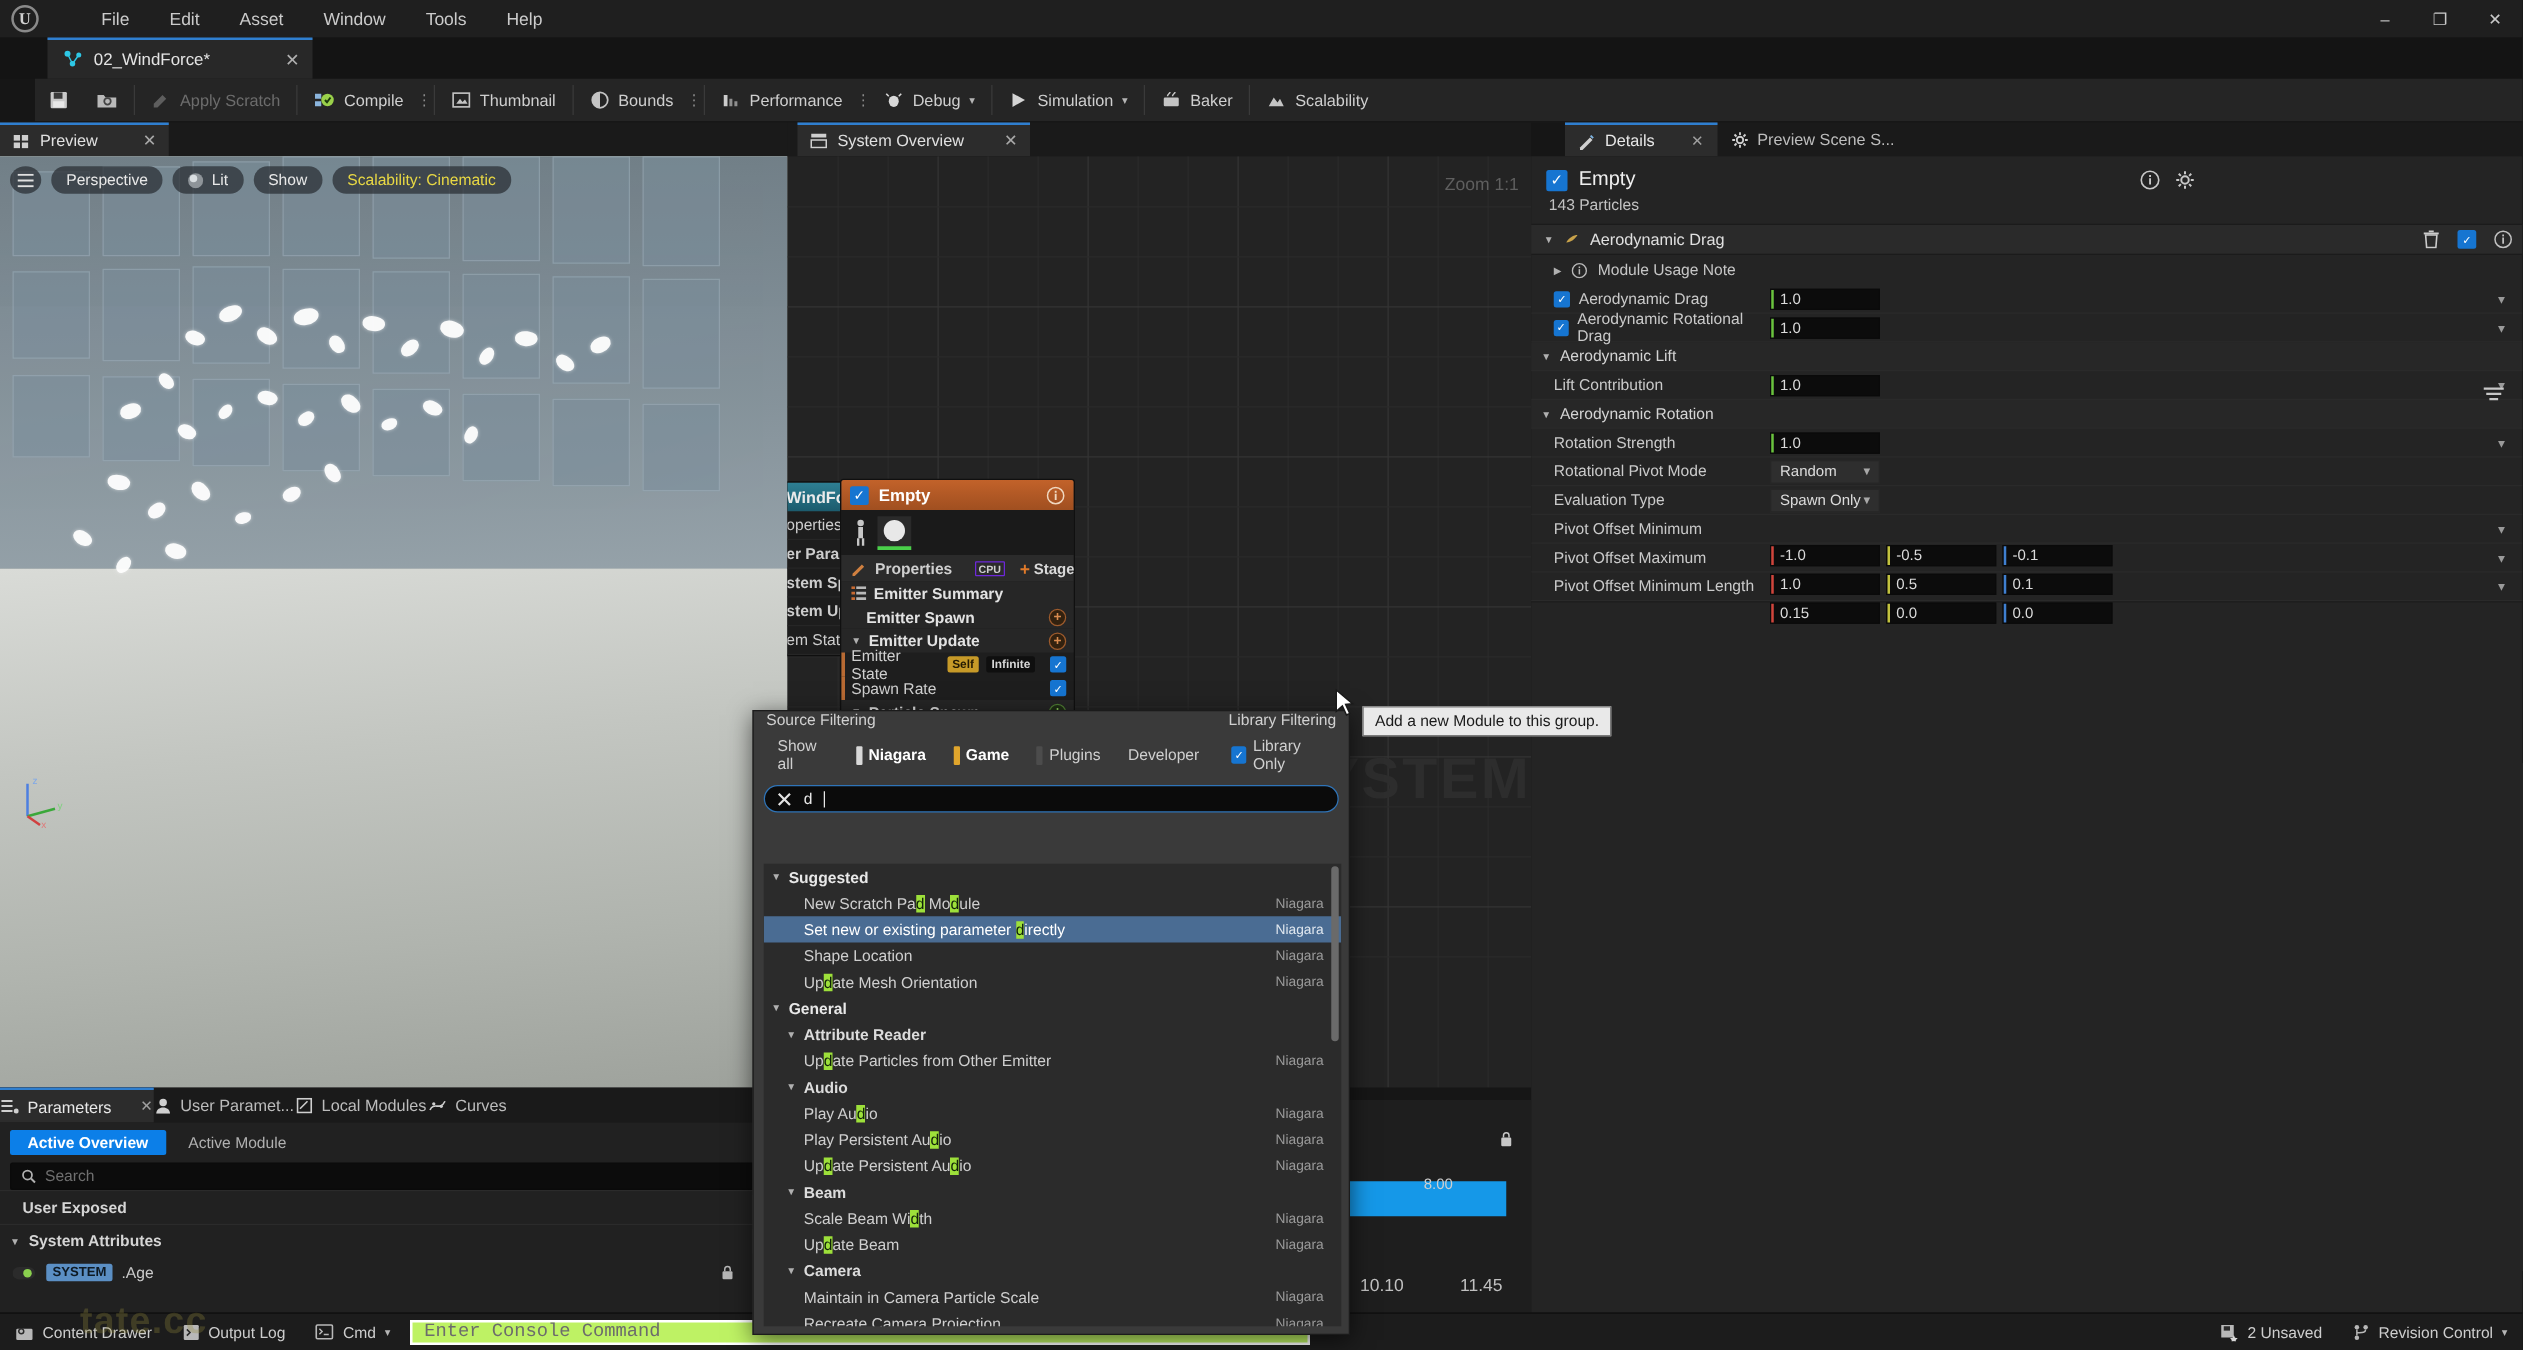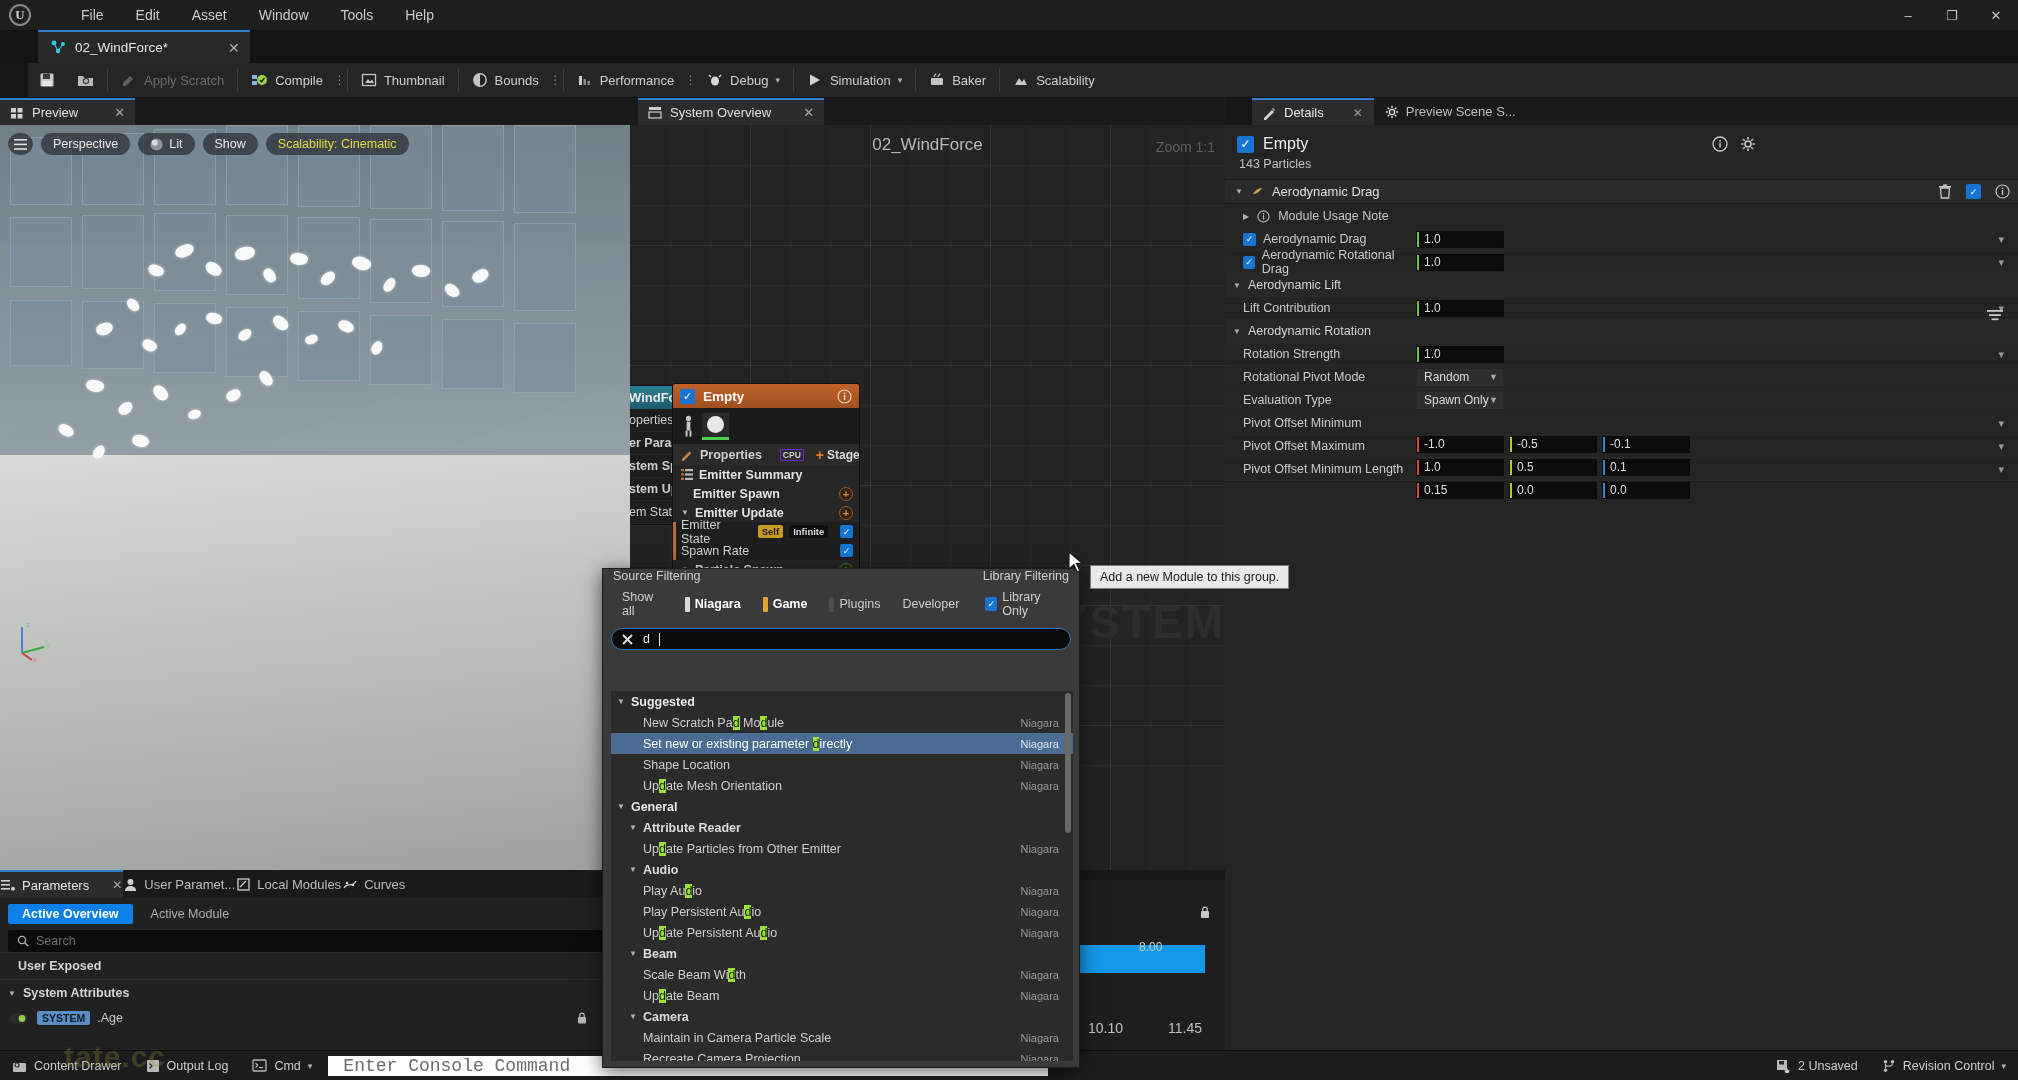--- a/index.html
+++ b/index.html
@@ -231,22 +231,22 @@
   .pu-scroll { position:absolute; right:2px; top:2px; width:6px; height:140px; background:#6a6a6a; border-radius:3px; }
 
   .tooltip { position:absolute; left:1090px; top:565px; background:#e9e9e9; color:#1a1a1a;
      font-size:12.5px; padding:4px 9px; border:1px solid #7a7a7a; z-index:60; white-space:nowrap; }
   .cursor { position:absolute; left:1068px; top:551px; z-index:70; }
 
   
   .statusbar { position:absolute; left:0; top:1050px; width:2018px; height:30px; background:#1c1c1c;
      display:flex; align-items:center; border-top:1px solid #0e0e0e; }
   .sb { display:flex; align-items:center; gap:7px; padding:0 12px; height:30px; font-size:12.5px; color:#cdcdcd; }
-  .sb-input { flex:0 0 720px; height:20px; background:#ffffff; border:6px solid #ffffff; margin-left:4px;
-     display:flex; align-items:center; padding:0 9px; font-size:18px; color:#6c6c6c;
+  .sb-input { flex:0 0 720px; height:20px; background:#bef264; border:2px solid #ffffff; margin-left:4px;
+     display:flex; align-items:center; padding:0 9px; font-size:15px; color:#6c6c6c;
      font-family:"Liberation Mono", monospace; }
   .sb-right { margin-left:auto; display:flex; }
   .wm { position:absolute; left:20px; top:1040px; font-size:30px; font-weight:bold;
      color:rgba(150,140,60,.30); letter-spacing:1px; z-index:45; font-family:"Liberation Sans",sans-serif;margin-left:44px; }
   .ic { display:inline-flex; align-items:center; justify-content:center; }
 </style>
 </head>
 <body>
 
 <div class="app">
@@ -644,21 +644,20 @@
       <div class="gridline-h" style="top:320px"></div>
     <div class="gridline-h maj" style="top:360px"></div>
       <div class="gridline-h" style="top:400px"></div>
     <div class="gridline-h" style="top:440px"></div>
       <div class="gridline-h maj" style="top:480px"></div>
     <div class="gridline-h" style="top:520px"></div>
       <div class="gridline-h" style="top:560px"></div>
     <div class="gridline-h maj" style="top:600px"></div>
       <div class="gridline-h" style="top:640px"></div>
 
-    <div class="graph-title">02_WindForce</div>
     <div class="graph-zoom">Zoom 1:1</div>
     <div class="graph-wm">SYSTEM</div>
 
     <div class="sysnode">
       <div class="sysnode-hdr">WindForce</div>
       <div class="sysrow">
         <span>operties</span>
         </div>
       <div class="sysrow b">
         <span>er Parameters</span>

